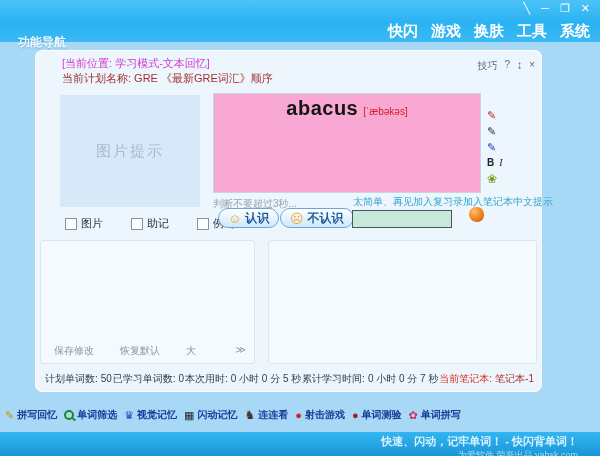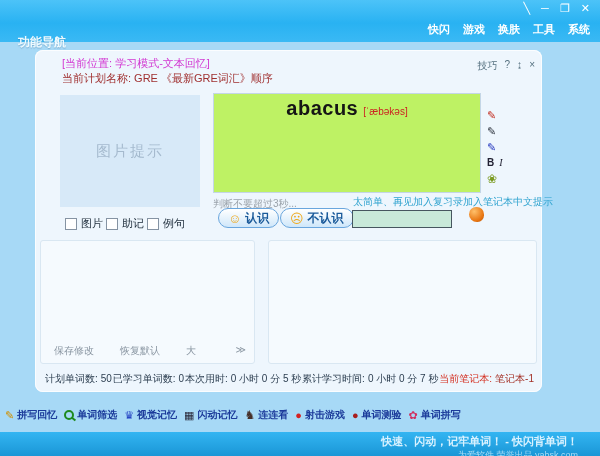--- a/index.html
+++ b/index.html
@@ -7,50 +7,50 @@
     background:#a7d9f6;font-family:"Liberation Sans",sans-serif;}
   
   .titlebar{position:absolute;left:0;top:0;right:0;height:42px;
     background:linear-gradient(180deg,#4cc3f8 0%,#29b2f2 55%,#3ab9f4 100%);}
   .title{position:absolute;left:18px;top:4px;font-size:12px;font-weight:bold;
     color:#eefaff;text-shadow:0 1px 1px rgba(0,60,110,.25);margin-top:30px;}
   .win-controls{position:absolute;right:10px;top:3px;display:flex;gap:11px;
     color:#ffffff;font-size:11px;line-height:1;}
   .win-controls span{cursor:pointer;}
   .menubar{position:absolute;right:10px;top:22px;display:flex;gap:13px;
-    color:#ffffff;font-size:11px;font-weight:bold;}
+    color:#ffffff;font-size:15px;font-weight:bold;}
   .menubar span{cursor:pointer;}
   
   .main-panel{position:absolute;left:35px;top:50px;width:507px;height:342px;
     background:#eef6fd;border-radius:8px;box-shadow:inset 0 0 0 1px #fbfdff;}
   .corner-tools{position:absolute;right:7px;top:9px;display:flex;gap:7px;
     font-size:10px;color:#55707f;}
   .corner-tools span{cursor:pointer;}
   .loc{position:absolute;left:27px;top:6px;font-size:11px;color:#d238d2;}
   .plan{position:absolute;left:27px;top:21px;font-size:11px;color:#a03030;}
   .pic-panel{position:absolute;left:25px;top:45px;width:140px;height:112px;
     background:#d7e9f8;display:flex;align-items:center;justify-content:center;}
   .pic-panel span{color:#a5bace;font-size:15px;letter-spacing:2px;}
   .word-panel{position:absolute;left:178px;top:43px;width:268px;height:100px;
-    background:#bef264;border:1px solid #c4d6e6;text-align:center;padding-top:3px;
+    background:#f9a8d4;border:1px solid #c4d6e6;text-align:center;padding-top:3px;
     box-sizing:border-box;}
   .word{font-size:20px;font-weight:bold;color:#151515;letter-spacing:.5px;}
   .phonetic{font-size:10px;color:#cc2222;margin-left:5px;}
   .side-tools{position:absolute;left:452px;top:60px;display:flex;
     flex-direction:column;gap:5px;align-items:flex-start;line-height:1;}
   .side-tools .p{font-size:11px;cursor:pointer;}
   .p-red{color:#c43326;}.p-dark{color:#333a44;}.p-blue{color:#2a3cc0;}
   .bi{display:flex;gap:5px;font-size:10px;color:#223;}
   .bi b{cursor:pointer;}.bi i{font-family:"Liberation Serif",serif;cursor:pointer;}
   .flower{font-size:12px;color:#7a9a20;cursor:pointer;}
   .judge-hint{position:absolute;left:178px;top:147px;font-size:10px;color:#9aa2aa;}
   .links{position:absolute;left:318px;top:145px;display:flex;
     font-size:10px;color:#2fa3cf;white-space:nowrap;}
   .links span{cursor:pointer;}
-  .checkbox-row{position:absolute;left:30px;top:166px;display:flex;gap:3px;
+  .checkbox-row{position:absolute;left:30px;top:166px;display:flex;gap:28px;
     font-size:11px;color:#22313f;}
   .checkbox-row label{display:flex;align-items:center;cursor:pointer;}
   .cb{width:10px;height:10px;background:#ffffff;border:1px solid #8593a3;
     display:inline-block;margin-right:4px;}
   .btn{position:absolute;top:158px;height:20px;border:1px solid #6aa6dd;
     border-radius:11px;background:linear-gradient(180deg,#ffffff,#cfe7fa);
     display:flex;align-items:center;gap:4px;padding:0 9px;font-size:12px;
     font-weight:bold;color:#1a5a9a;cursor:pointer;box-sizing:border-box;}
   .btn-know{left:183px;}
   .btn-dont{left:245px;}

